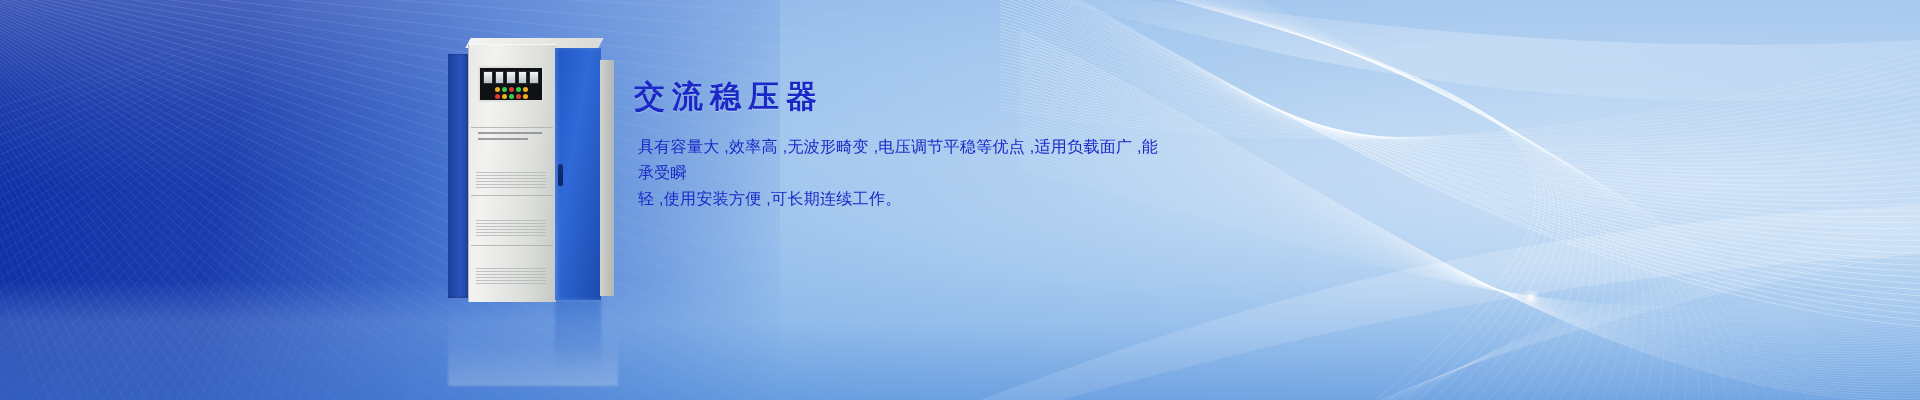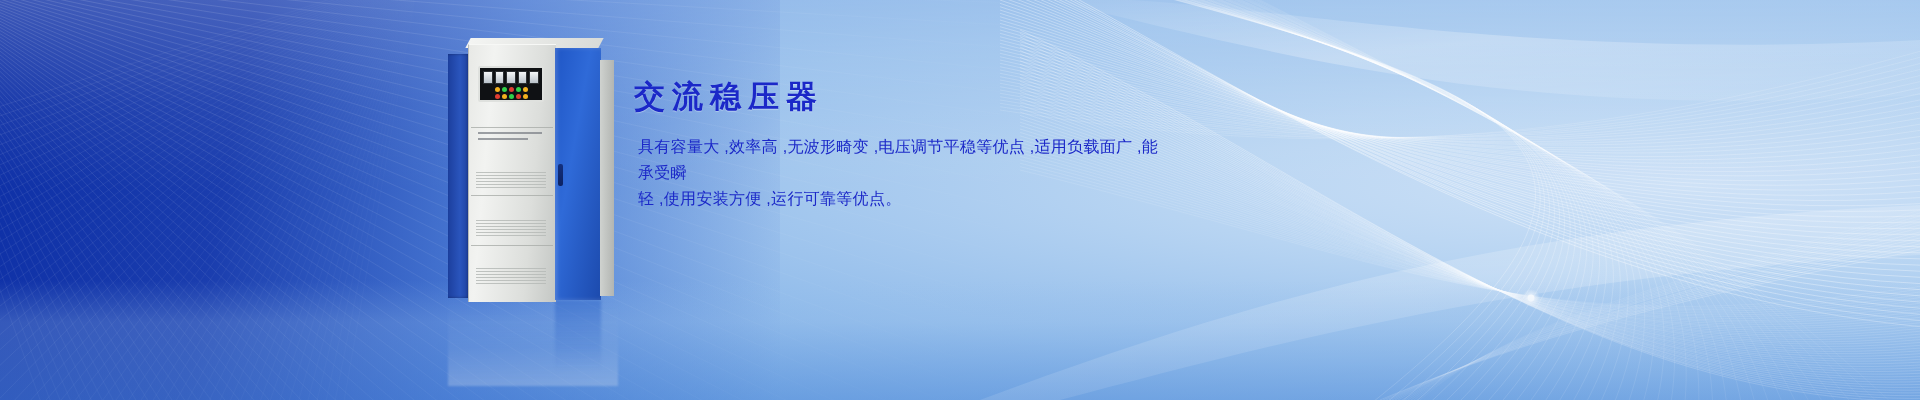--- a/index.html
+++ b/index.html
@@ -504,17 +504,17 @@
     <div class="vents v2"></div>
     <div class="vents v3"></div>
 
     <div class="handle"></div>
   </div>
 
   <div class="copy">
     <h1 class="headline">交流稳压器</h1>
     <div class="body">
       <p>具有容量大 ,效率高 ,无波形畸变 ,电压调节平稳等优点 ,适用负载面广 ,能承受瞬</p>
-      <p>轻 ,使用安装方便 ,运行可靠等优点。</p>
+      <p>轻 ,使用安装方便 ,可长期连续工作。</p>
     </div>
   </div>
 
 </div>
 
 </body></html>

